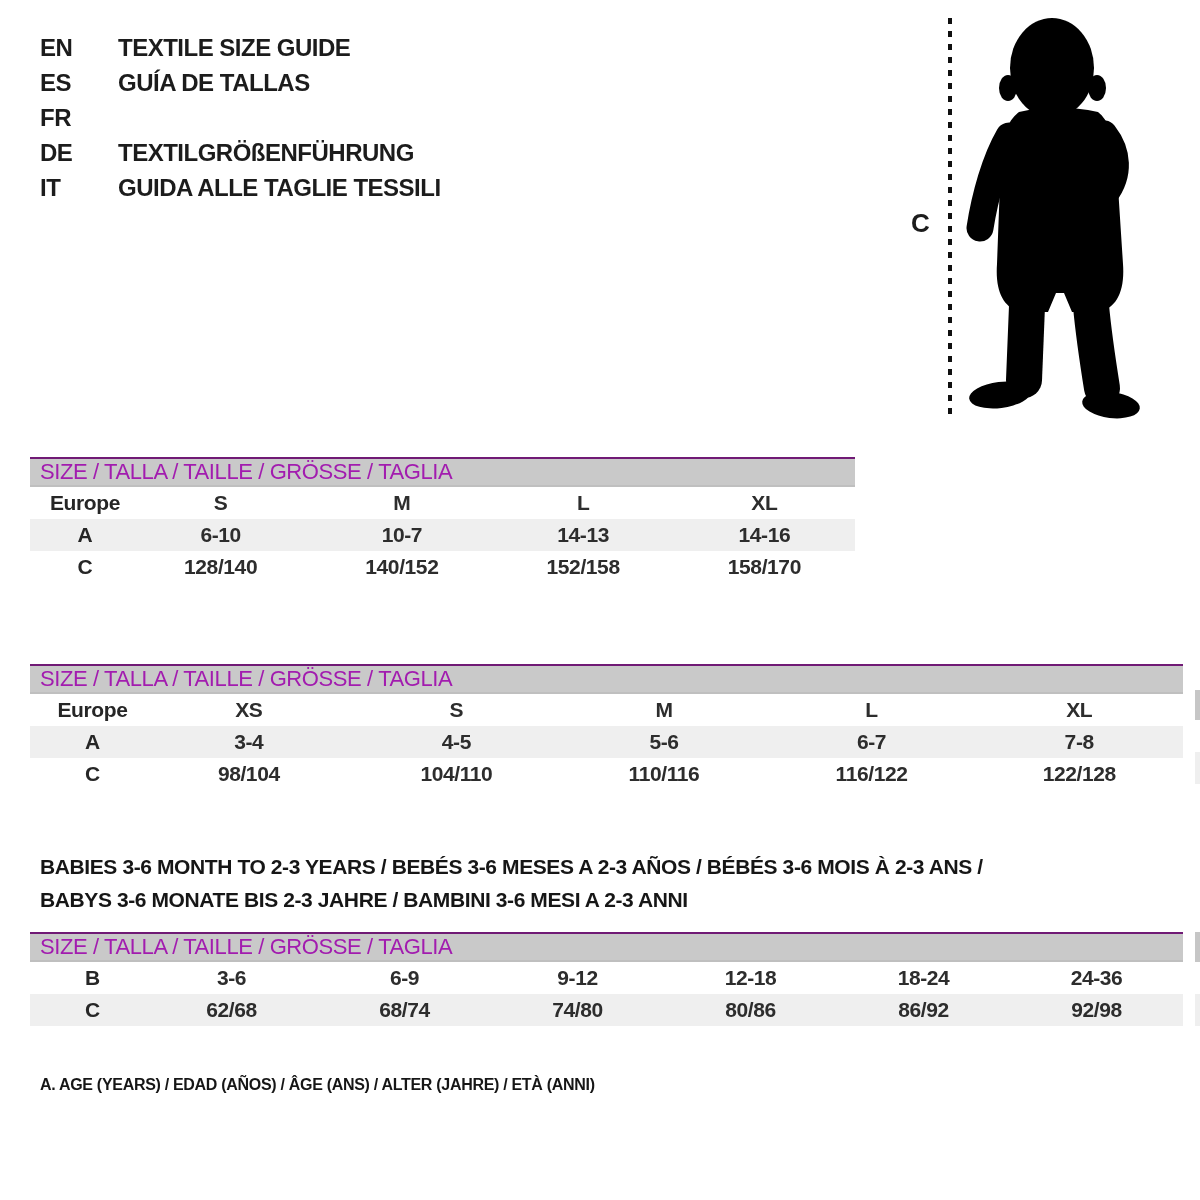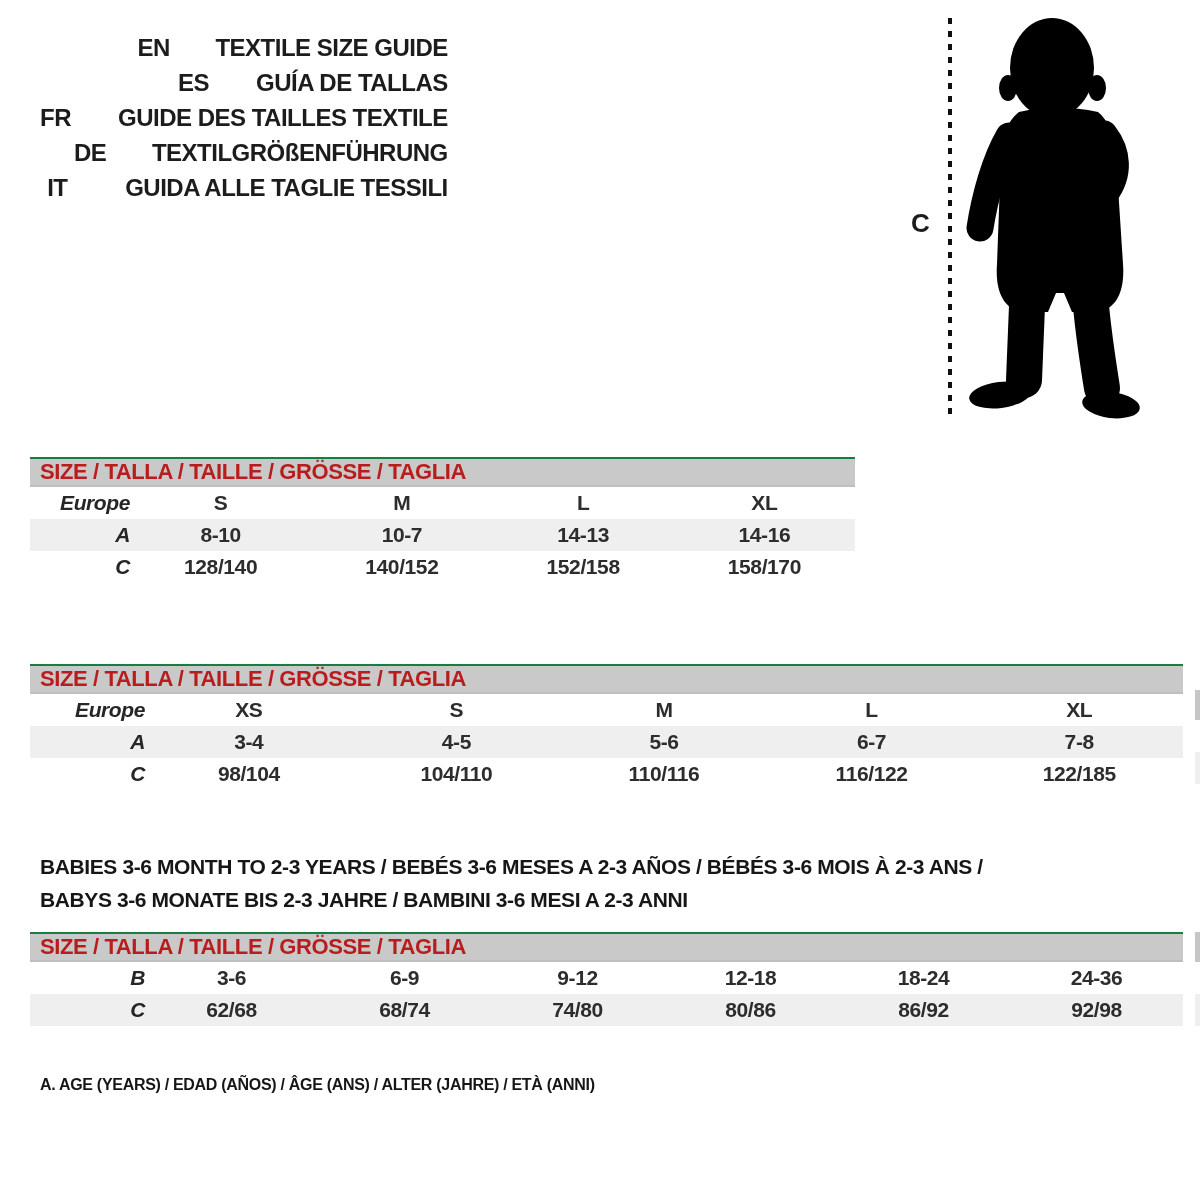--- a/index.html
+++ b/index.html
@@ -8,21 +8,21 @@
     width: 1200px;
     height: 1200px;
     background: #ffffff;
     overflow: hidden;
     font-family: "Liberation Sans", "DejaVu Sans", sans-serif;
     color: #1c1c1c;
   }
 
   
   .languages { position: absolute; top: 30px; left: 40px; }
-  .lang-row { display: flex; height: 35px; align-items: center; justify-content: flex-end; }
+  .lang-row { display: flex; height: 35px; align-items: center; }
   .lang-code {
     width: 78px; font-size: 24px; font-weight: bold; letter-spacing: -0.5px;
   }
   .lang-label { font-size: 24px; font-weight: bold; letter-spacing: -0.5px; }
 
   
   .figure { position: absolute; left: 905px; top: 8px; width: 240px; height: 420px; }
   .figure svg { position: absolute; left: 0; top: 0; }
   .figure-label {
     position: absolute; left: 6px; top: 200px;
@@ -41,31 +41,31 @@
   }
   .section-babies .section-title { line-height: 33px; }
   .sub-a { font-size: 13px; vertical-align: -4px; }
 
   .gap-junior    { height: 27px; }
   .gap-childrens { height: 24px; }
   .gap-babies    { height: 16px; }
 
   .size-bar {
     height: 26px; background: #c9c9c9;
-    border-top: 2px solid #15803d; border-bottom: 2px solid #bfbfbf;
+    border-top: 2px solid #701a75; border-bottom: 2px solid #bfbfbf;
     display: flex; align-items: center; padding-left: 10px;
-    font-size: 22px; font-weight: bold; color: #b91c1c; letter-spacing: -0.4px;
+    font-size: 22px; font-weight: normal; color: #a21caf; letter-spacing: -0.4px;
   }
 
   table.size-table { width: 100%; border-collapse: collapse; table-layout: fixed; }
   .size-table td {
     height: 32px; padding: 0; text-align: center; vertical-align: middle;
     font-size: 21px; font-weight: bold; letter-spacing: -0.4px; color: #2d2d2d;
   }
-  .size-table td.rowlabel { text-align: right; padding-left: 10px; color: #262626; font-style: italic; }
+  .size-table td.rowlabel { text-align: center; padding-left: 10px; color: #262626; }
   .size-table tr.stripe td { background: #efefef; }
   col.label-col-s { width: 100px; }
   col.label-col-m { width: 115px; }
 
   
   .frag { position: absolute; left: 1195px; width: 5px; }
   .frag-bar   { background: #c6c6c6; }
   .frag-strip { background: #efefef; }
   #frag-1 { top: 690px; height: 30px; }
   #frag-2 { top: 752px; height: 32px; }
@@ -88,21 +88,20 @@
     <div class="lang-row">
       <span class="lang-code">EN</span>
       <span class="lang-label">TEXTILE SIZE GUIDE</span>
     </div>
     <div class="lang-row">
       <span class="lang-code">ES</span>
       <span class="lang-label">GUÍA DE TALLAS</span>
     </div>
     <div class="lang-row">
       <span class="lang-code">FR</span>
-      <span class="lang-label">GUIDE DES TAILLES TEXTILE</span>
     </div>
     <div class="lang-row">
       <span class="lang-code">DE</span>
       <span class="lang-label">TEXTILGRÖßENFÜHRUNG</span>
     </div>
     <div class="lang-row">
       <span class="lang-code">IT</span>
       <span class="lang-label">GUIDA ALLE TAGLIE TESSILI</span>
     </div>
   </div>
@@ -148,21 +147,21 @@
       <tbody>
           <tr>
         <td class="rowlabel">Europe</td>
         <td>S</td>
         <td>M</td>
         <td>L</td>
         <td>XL</td>
       </tr>
       <tr class="stripe">
         <td class="rowlabel">A</td>
-        <td>8-10</td>
+        <td>6-10</td>
         <td>10-7</td>
         <td>14-13</td>
         <td>14-16</td>
       </tr>
       <tr>
         <td class="rowlabel">C</td>
         <td>128/140</td>
         <td>140/152</td>
         <td>152/158</td>
         <td>158/170</td>
@@ -199,21 +198,21 @@
         <td>5-6</td>
         <td>6-7</td>
         <td>7-8</td>
       </tr>
       <tr>
         <td class="rowlabel">C</td>
         <td>98/104</td>
         <td>104/110</td>
         <td>110/116</td>
         <td>116/122</td>
-        <td>122/185</td>
+        <td>122/128</td>
       </tr>
     </tbody>
       </table>
   </div>
 
   <div class="section section-babies">
     <div class="section-title">
       <div>BABIES 3-6 MONTH TO 2-3 YEARS / BEBÉS 3-6 MESES A 2-3 AÑOS / BÉBÉS 3-6 MOIS À 2-3 ANS /</div>
       <div>BABYS 3-6 MONATE BIS 2-3 JAHRE / BAMBINI 3-6 MESI A 2-3 ANNI</div>
     </div>

